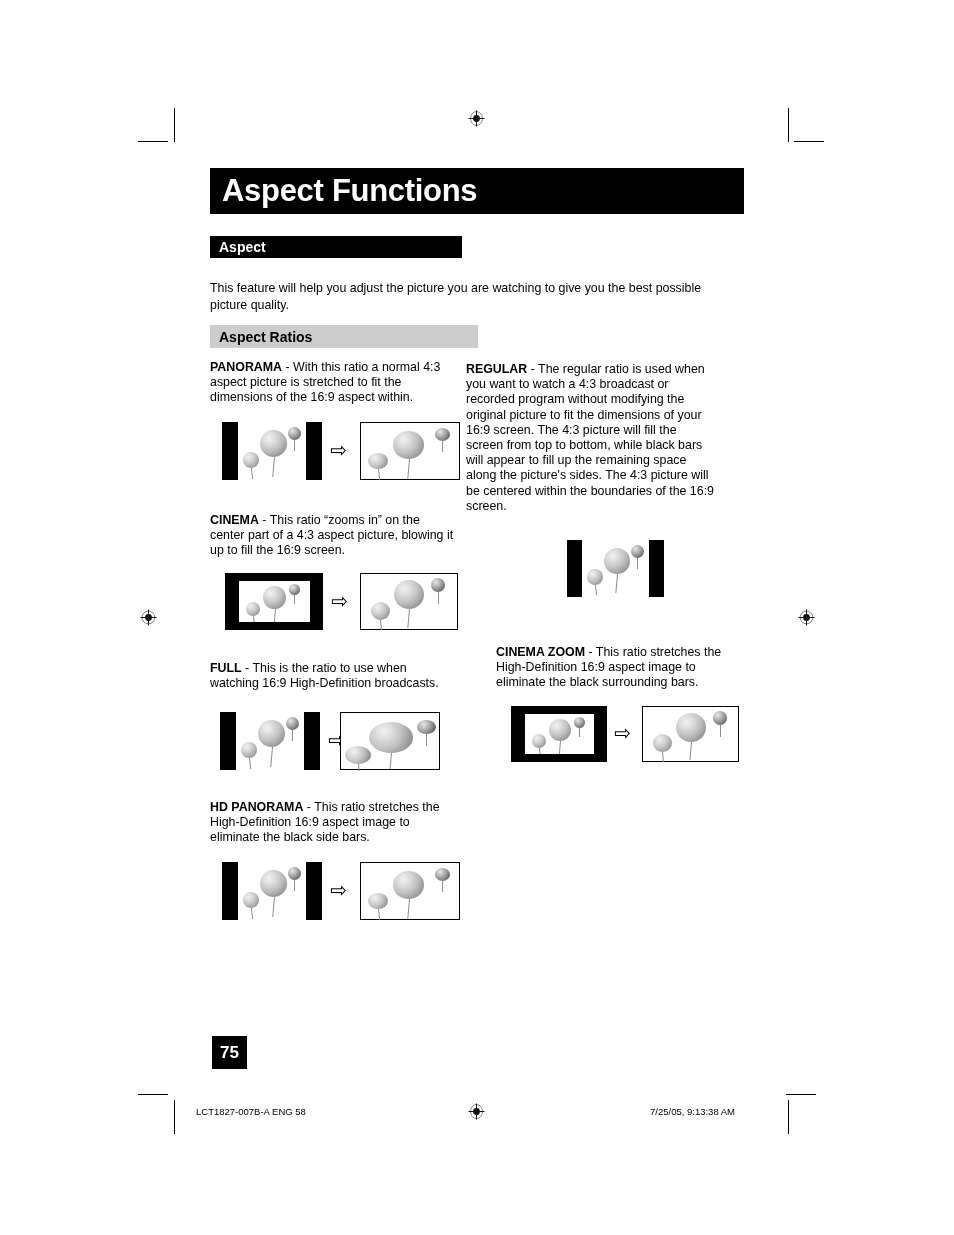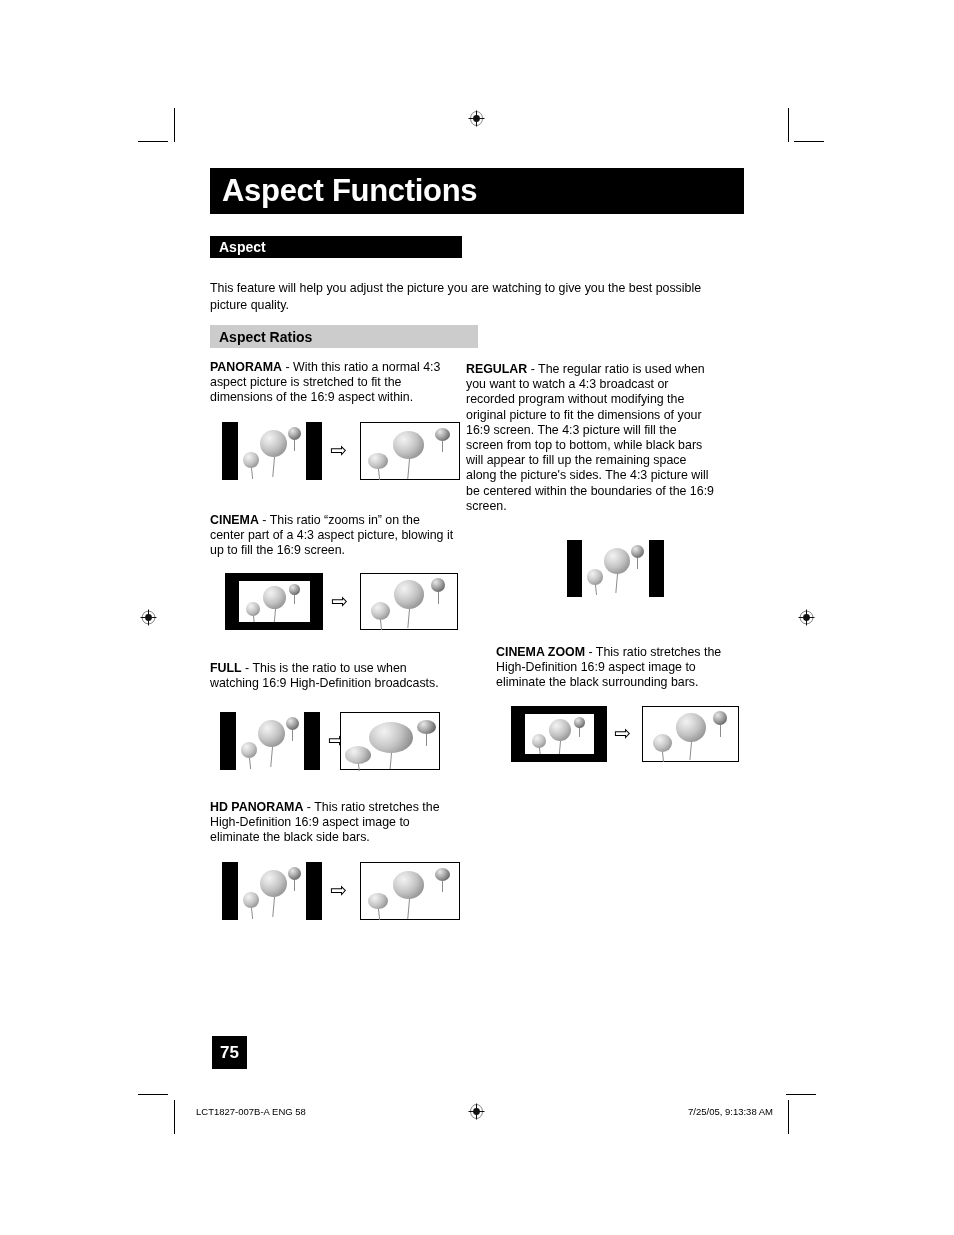--- a/index.html
+++ b/index.html
@@ -187,21 +187,21 @@
     height: 1px;
     background: #000;
   }
   .footer-text {
     position: absolute;
     top: 1106px;
     font-size: 9.5px;
     color: #000000;
   }
   .footer-left { left: 196px; }
-  .footer-right { left: 688px; text-align: right; }
+  .footer-right { left: 650px; text-align: right; }
 </style>
 </head>
 <body>
 
 <div class="crop-v" style="left:174px; top:108px; height:34px;"></div>
 <div class="crop-h" style="left:138px; top:141px; width:30px;"></div>
 <div class="crop-v" style="left:788px; top:108px; height:34px;"></div>
 <div class="crop-h" style="left:794px; top:141px; width:30px;"></div>
 <div class="crop-v" style="left:174px; top:1100px; height:34px;"></div>
 <div class="crop-v" style="left:788px; top:1100px; height:34px;"></div>

